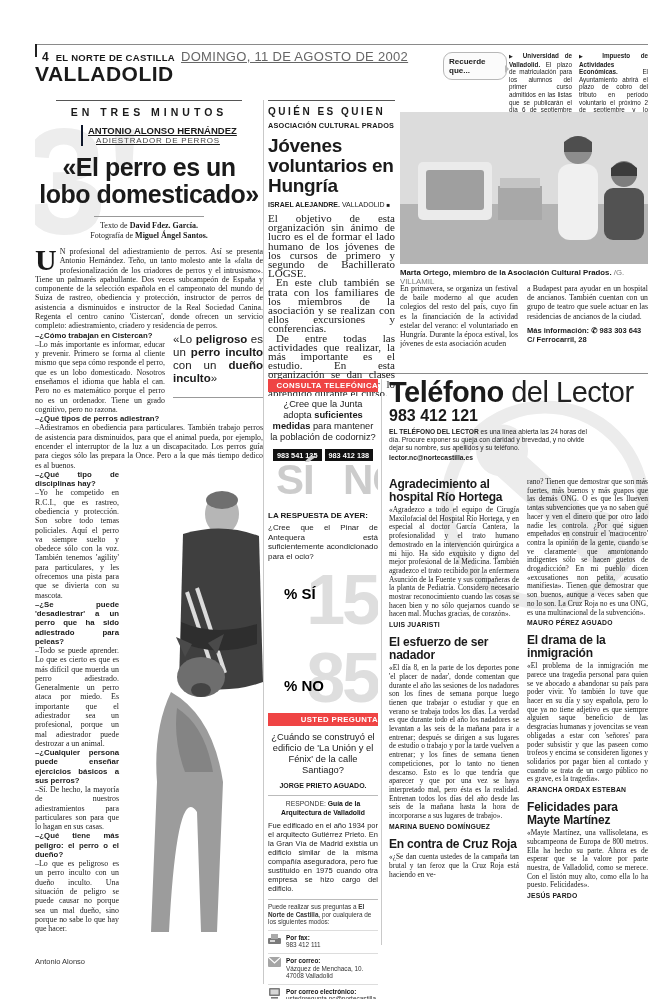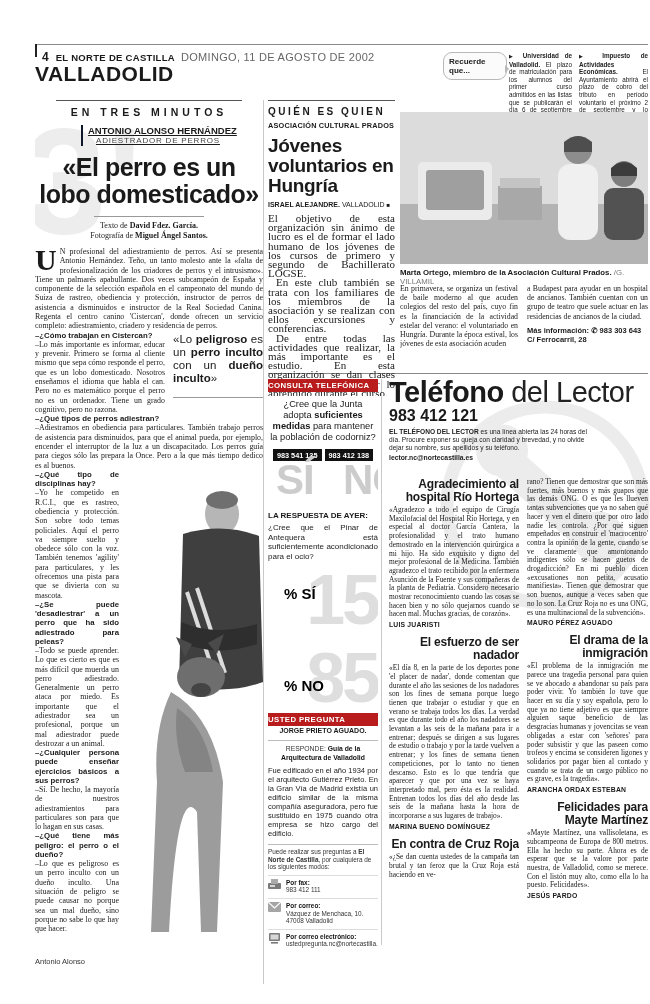--- a/index.html
+++ b/index.html
@@ -8,21 +8,21 @@
   .abs{position:absolute;}
   .sans{font-family:"Liberation Sans",sans-serif;}
   .jus{text-align:justify;}
   .b{font-weight:bold;}
   
   .toprule{left:35px;top:44px;width:613px;height:1px;background:#8a8a8a;}
   .toptick{left:35px;top:44px;width:2px;height:13px;background:#222;}
   .hdr{left:42px;top:47px;font-family:"Liberation Sans",sans-serif;white-space:nowrap;}
   .pagenum{font-weight:900;font-size:12px;margin-right:7px;}
   .masthead{font-weight:900;font-size:9.5px;letter-spacing:.3px;margin-right:6px;}
-  .dateline{font-size:11px;color:#666;letter-spacing:.3px;}
+  .dateline{font-size:13px;color:#666;letter-spacing:.3px;text-decoration:underline;}
   .section{left:35px;top:62px;font-family:"Liberation Sans",sans-serif;font-weight:900;font-size:21px;letter-spacing:.5px;}
   
   .bubble{left:443px;top:52px;width:52px;padding:4px 5px;border:1.5px solid #b8b8b8;border-radius:9px;
           background:#fbfbfb;font:bold 8px/9px "Liberation Sans",sans-serif;color:#222;}
   .bubble:after{content:"";position:absolute;right:-7px;top:12px;border:4px solid transparent;border-left-color:#b8b8b8;}
   .ritem{top:52px;font:6.3px/7.6px "Liberation Sans",sans-serif;text-align:justify;color:#222;}
   .ritem .rb{font-size:5px;}
   
   .leftcol{left:35px;top:100px;width:228px;height:884px;overflow:hidden;}
   .leftcol .inner{position:relative;z-index:1;}
@@ -62,21 +62,21 @@
   .topphoto{left:400px;top:112px;width:248px;height:152px;}
   .pcaption{left:400px;top:268px;width:248px;font:700 7.8px/9px "Liberation Sans",sans-serif;}
   .pcaption .credit{font-weight:400;color:#777;}
   .subcol{top:284px;height:88px;overflow:hidden;font-size:7.8px;line-height:9.2px;text-align:justify;}
   .sca{left:400px;width:118px;}
   .scb{left:527px;width:121px;}
   .moreinfo{margin-top:5px;font:700 7.5px/9px "Liberation Sans",sans-serif;}
   .moreinfo .addr{font-weight:700;}
   
   .pollcol{left:268px;top:379px;width:110px;height:332px;overflow:hidden;font-family:"Liberation Sans",sans-serif;}
-  .barhead{background:#b91c1c;color:#fff;font:800 7.8px/13px "Liberation Sans",sans-serif;text-align:left;letter-spacing:.4px;}
+  .barhead{background:#ef4444;color:#fff;font:800 7.8px/13px "Liberation Sans",sans-serif;text-align:right;letter-spacing:.4px;}
   .pollq{margin:7px 2px 6px;text-align:center;font-size:9.3px;line-height:11px;}
   .chips{display:flex;gap:3px;justify-content:center;}
   .chip{background:#111;color:#fff;font:bold 7.3px/9px "Liberation Sans",sans-serif;padding:1.5px 4px;}
   .sino{position:relative;height:46px;}
   .sino span{position:absolute;top:-4px;font:900 42px/46px "Liberation Sans",sans-serif;color:#cccccc;letter-spacing:-1px;}
   .sino .si{left:8px;} .sino .no{left:75px;}
   .resp-lab{font:800 8px/10px "Liberation Sans",sans-serif;margin-top:4px;}
   .resp-q{font:400 8px/9.6px "Liberation Sans",sans-serif;color:#222;margin-top:2px;text-align:justify;}
   .pct{position:relative;height:74px;margin-top:4px;}
   .pct .num{position:absolute;right:0;top:0;font:900 70px/70px "Liberation Sans",sans-serif;color:#dedede;letter-spacing:-3px;}
@@ -96,21 +96,21 @@
   .phonewm{left:430px;top:380px;width:220px;height:250px;z-index:0;}
   .telregion{left:389px;top:378px;width:259px;height:98px;z-index:1;font-family:"Liberation Sans",sans-serif;}
   .telttl{font-size:29px;line-height:28px;letter-spacing:-.5px;}
   .telttl .tb{font-weight:900;} .telttl .tr{font-weight:400;color:#222;}
   .telnum{font:900 16px/18px "Liberation Sans",sans-serif;margin-top:1px;}
   .telintro{margin-top:3px;font-size:6.6px;line-height:8px;width:200px;color:#222;}
   .telmail{font-weight:800;margin-top:2px;font-size:6.8px;}
   
   .lcol{top:478px;height:468px;overflow:hidden;z-index:1;}
   .lca{left:389px;width:130px;} .lcb{left:527px;width:121px;}
-  .ltitle{font:800 12px/12.5px "Liberation Sans",sans-serif;margin:7px 0 3px;letter-spacing:-.2px;text-align:right;}
+  .ltitle{font:800 12px/12.5px "Liberation Sans",sans-serif;margin:7px 0 3px;letter-spacing:-.2px;}
   .ltitle.first{margin-top:0;}
   .lbody{font-size:7.4px;line-height:8.7px;text-align:justify;}
   .lauthor{font:800 6.8px/8px "Liberation Sans",sans-serif;margin-top:2px;letter-spacing:.2px;}
 </style>
 </head>
 <body>
 
 <div class="page">
 
   <div class="abs toprule"></div>
@@ -252,20 +252,21 @@
       <span class="lab">% SÍ</span>
     </div>
     <div class="pct">
       <span class="num">85</span>
       <span class="lab" style="top:34px;">% NO</span>
     </div>
   </div>
 
   <div class="abs pregcol">
     <div class="barhead">USTED PREGUNTA</div>
+    <div class="pregq">¿Cuándo se construyó el edificio de 'La Unión y el Fénix' de la calle Santiago?</div>
     <div class="asker">JORGE PRIETO AGUADO.</div>
     <div class="respline"><span>RESPONDE: </span><span class="src">Guía de la Arquitectura de Valladolid</span></div>
     <div class="answer">Fue edificado en el año 1934 por el arquitecto Gutiérrez Prieto. En la Gran Vía de Madrid existía un edificio similar de la misma compañía aseguradora, pero fue sustituido en 1975 cuando otra empresa se hizo cargo del edificio.</div>
     <div class="contact">
       <div><span>Puede realizar sus preguntas a </span><span class="b">El Norte de Castilla</span><span>, por cualquiera de los siguientes modos:</span></div>
       <div class="crow">
         <span class="cico"><svg width="13" height="11" viewBox="0 0 13 11">
               <rect x="0" y="4" width="13" height="6" rx="1" fill="#7a7a7a"></rect>
               <rect x="3" y="0" width="7" height="5" fill="#aaaaaa"></rect>
               <rect x="2" y="6" width="5" height="2" fill="#d8d8d8"></rect>

